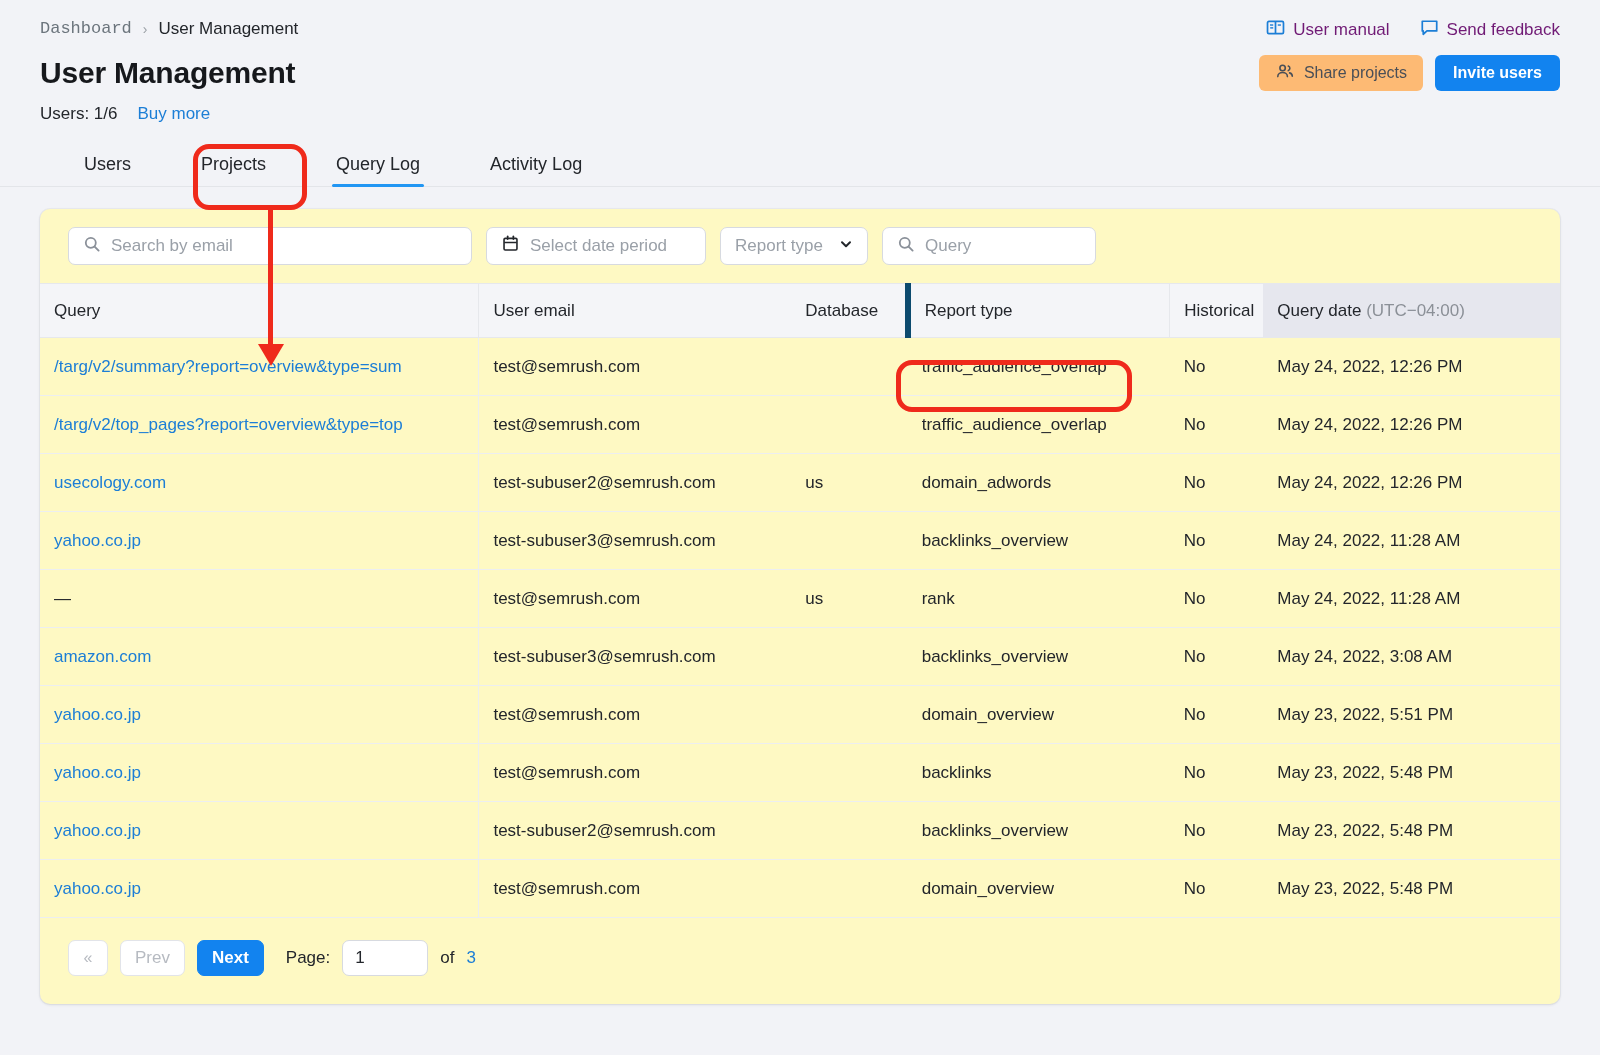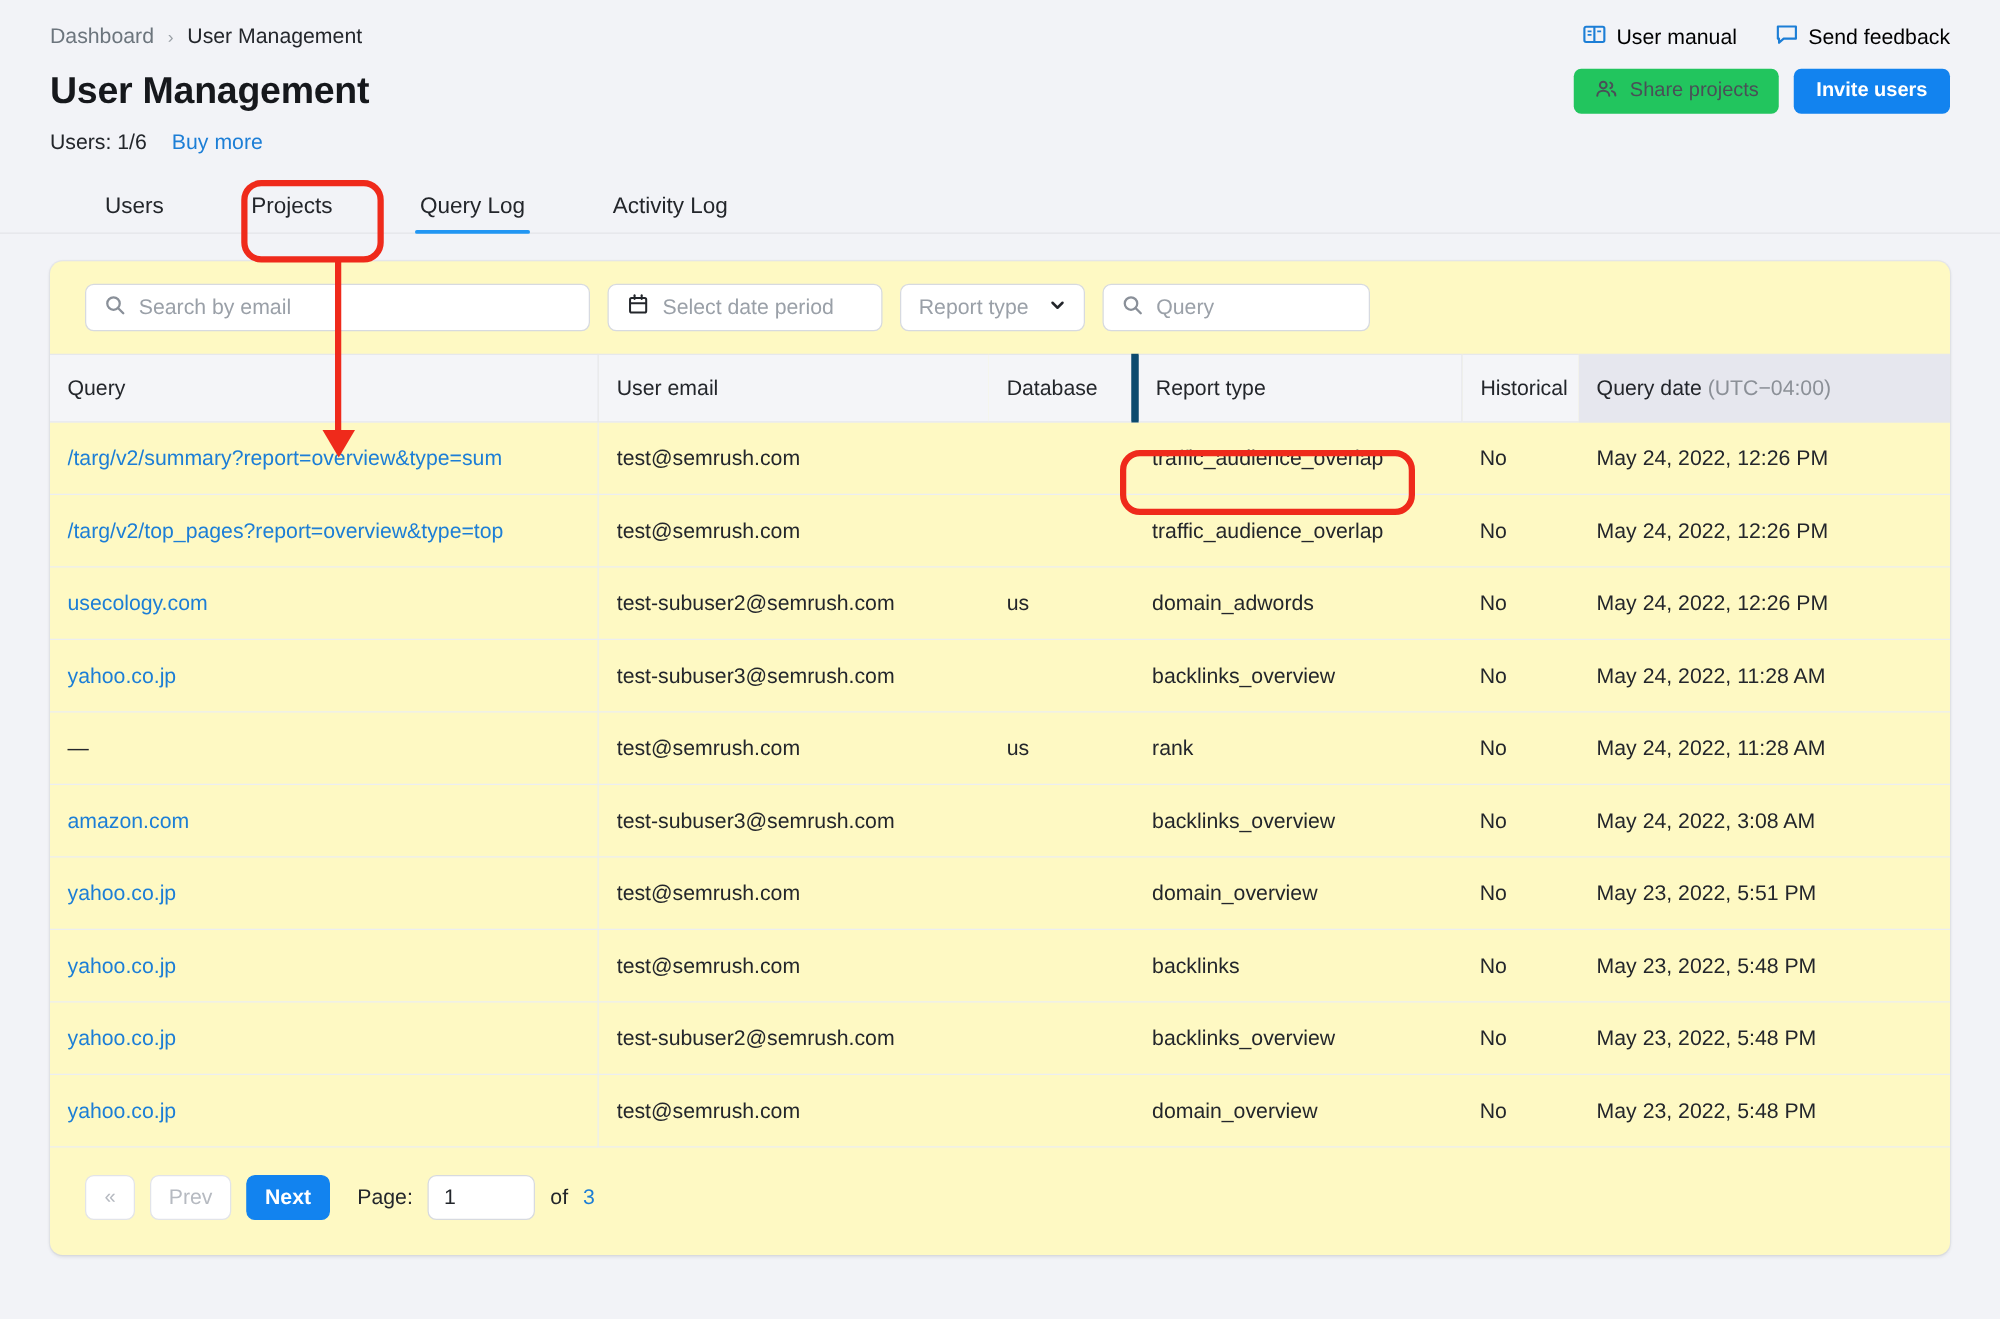--- a/index.html
+++ b/index.html
@@ -25,20 +25,21 @@
   .breadcrumb {
     display: flex;
     align-items: center;
     gap: 11px;
     font-size: 17px;
     line-height: 22px;
   }
   .breadcrumb .crumb-link {
     color: #6c757d;
     cursor: pointer;
+    font-family: Liberation Mono, monospace;
   }
   .breadcrumb .crumb-sep {
     color: #9aa0a6;
     font-size: 14px;
   }
   .breadcrumb .crumb-current {
     color: #23262b;
   }
   .page-title {
     font-size: 30px;
@@ -70,21 +71,21 @@
     align-items: center;
     gap: 30px;
     font-size: 17px;
     color: #1c7ed6;
   }
   .header-link {
     display: inline-flex;
     align-items: center;
     gap: 8px;
     cursor: pointer;
-    color: #000000;
+    color: #701a75;
   }
   .header-buttons {
     display: flex;
     justify-content: flex-end;
     align-items: center;
     gap: 12px;
     margin-top: 13px;
   }
   .btn {
     border: none;
@@ -93,21 +94,21 @@
     font-family: "Liberation Sans", sans-serif;
     cursor: pointer;
     display: inline-flex;
     align-items: center;
     gap: 9px;
     padding: 0 16px;
     height: 36px;
     box-sizing: border-box;
   }
   .btn-secondary {
-    background: #22c55e;
+    background: #fdba74;
     color: #4a4f57;
   }
   .btn-primary {
     background: #1283ef;
     color: #ffffff;
     font-weight: bold;
     padding: 0 18px;
   }
 
   

